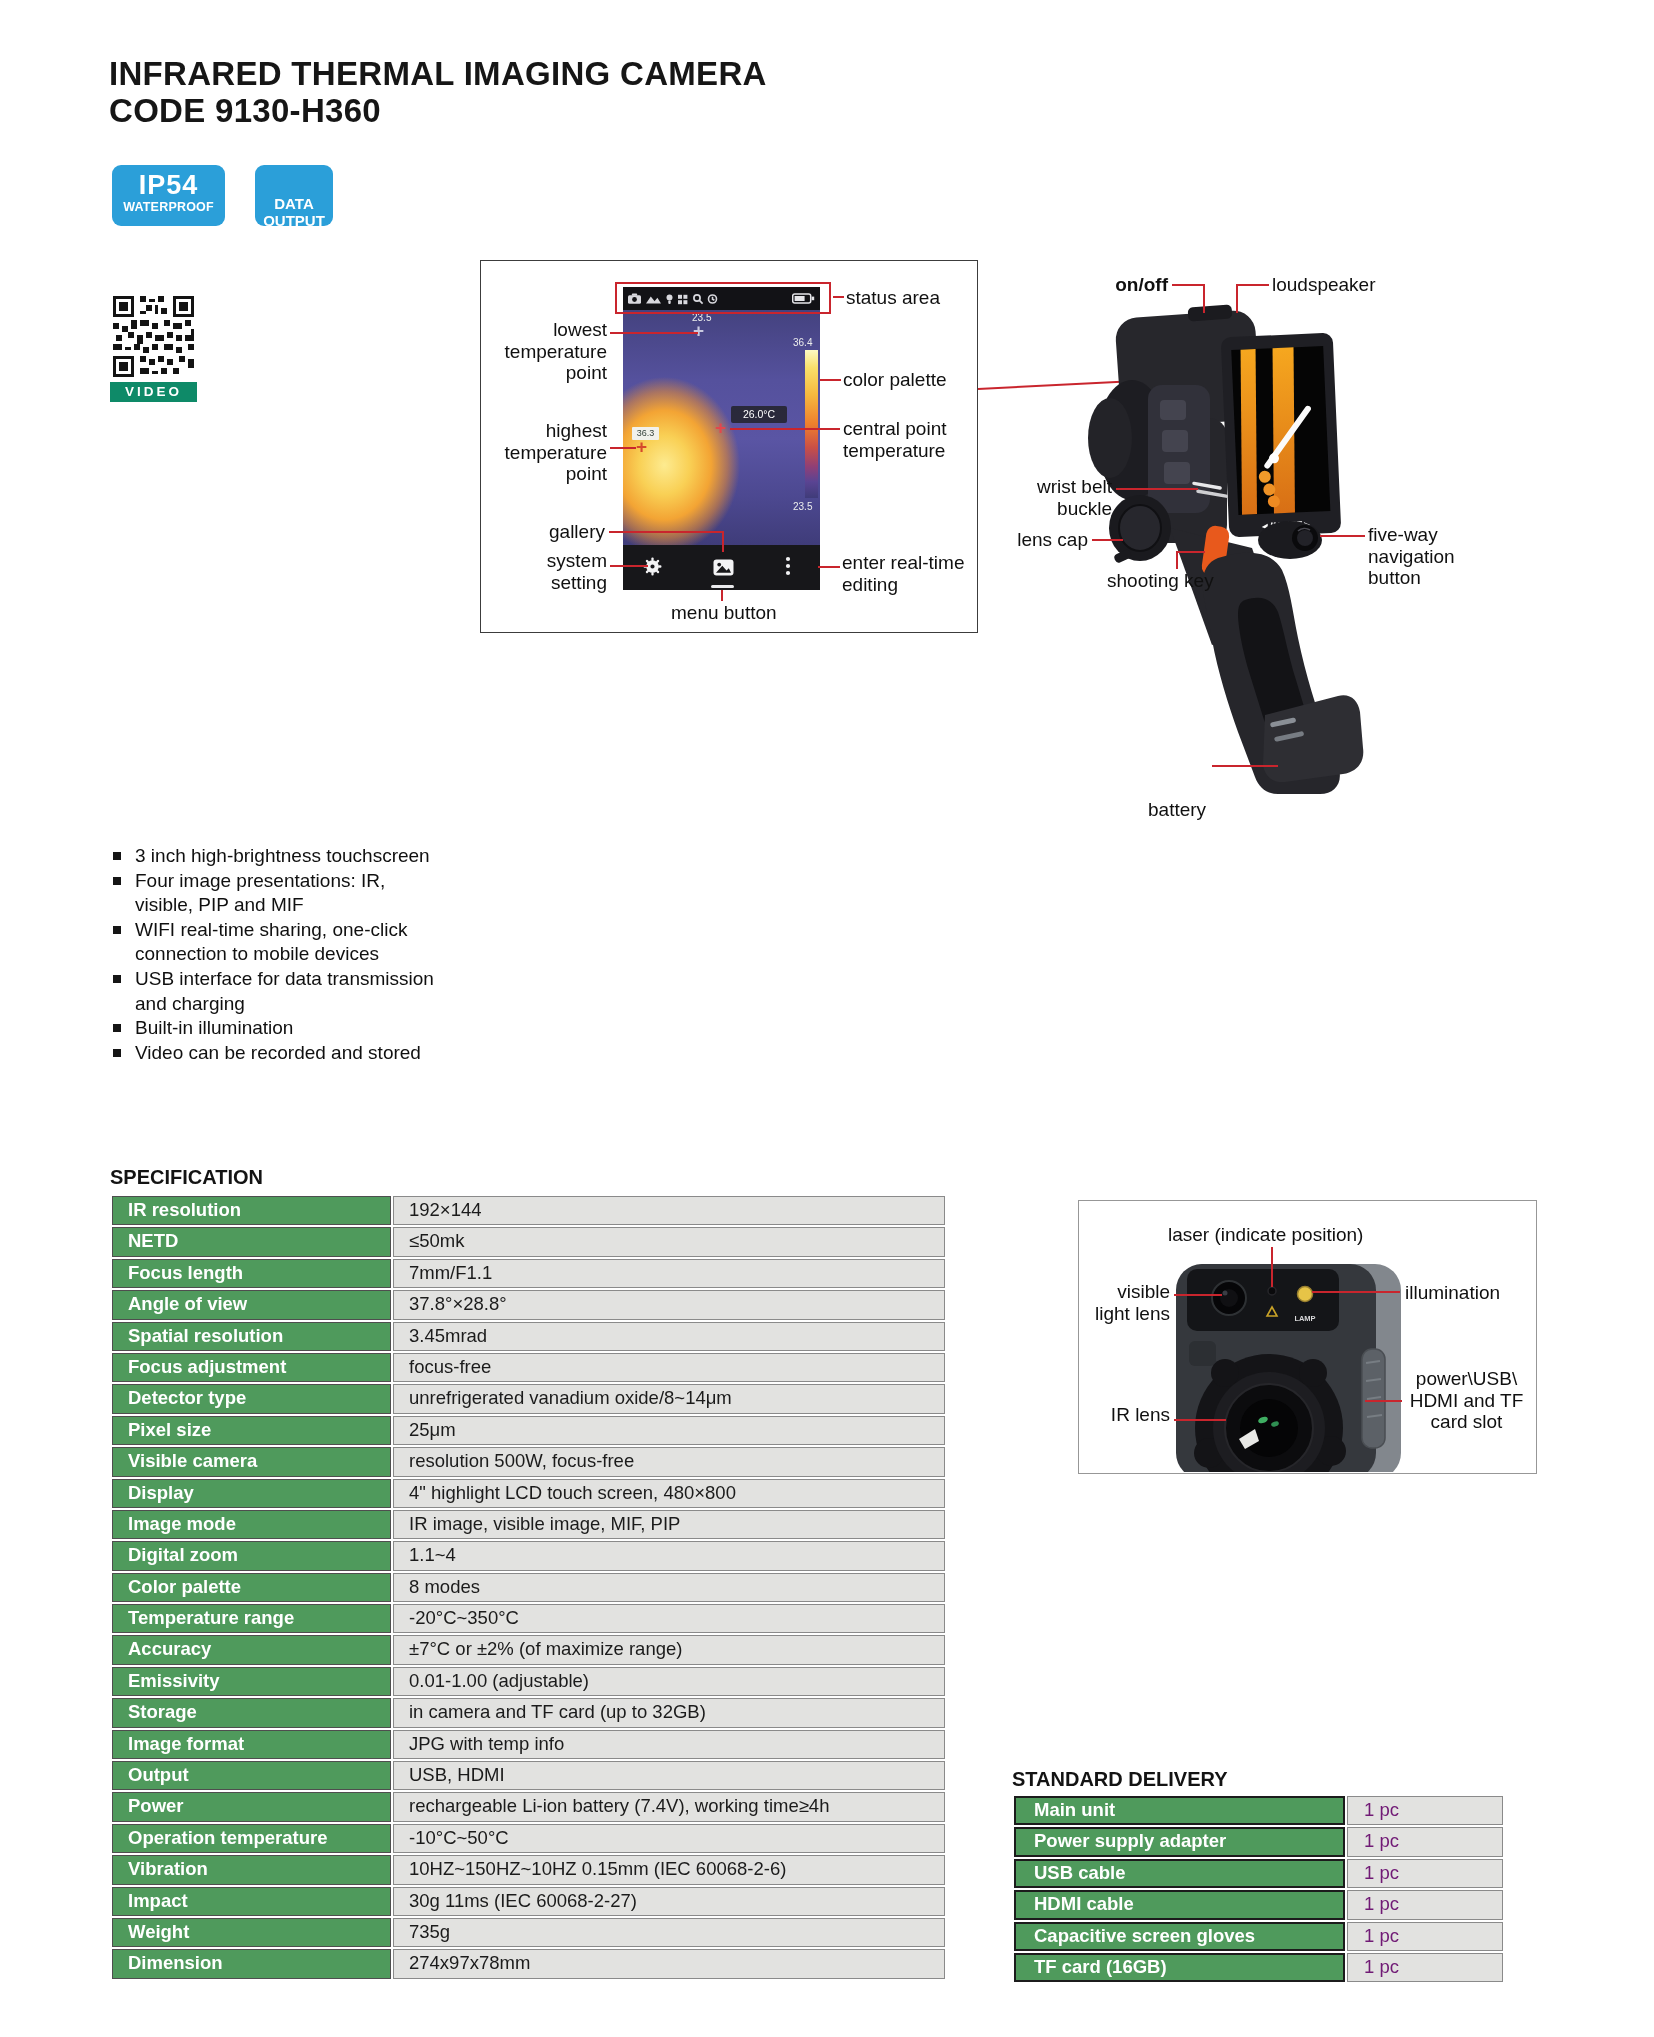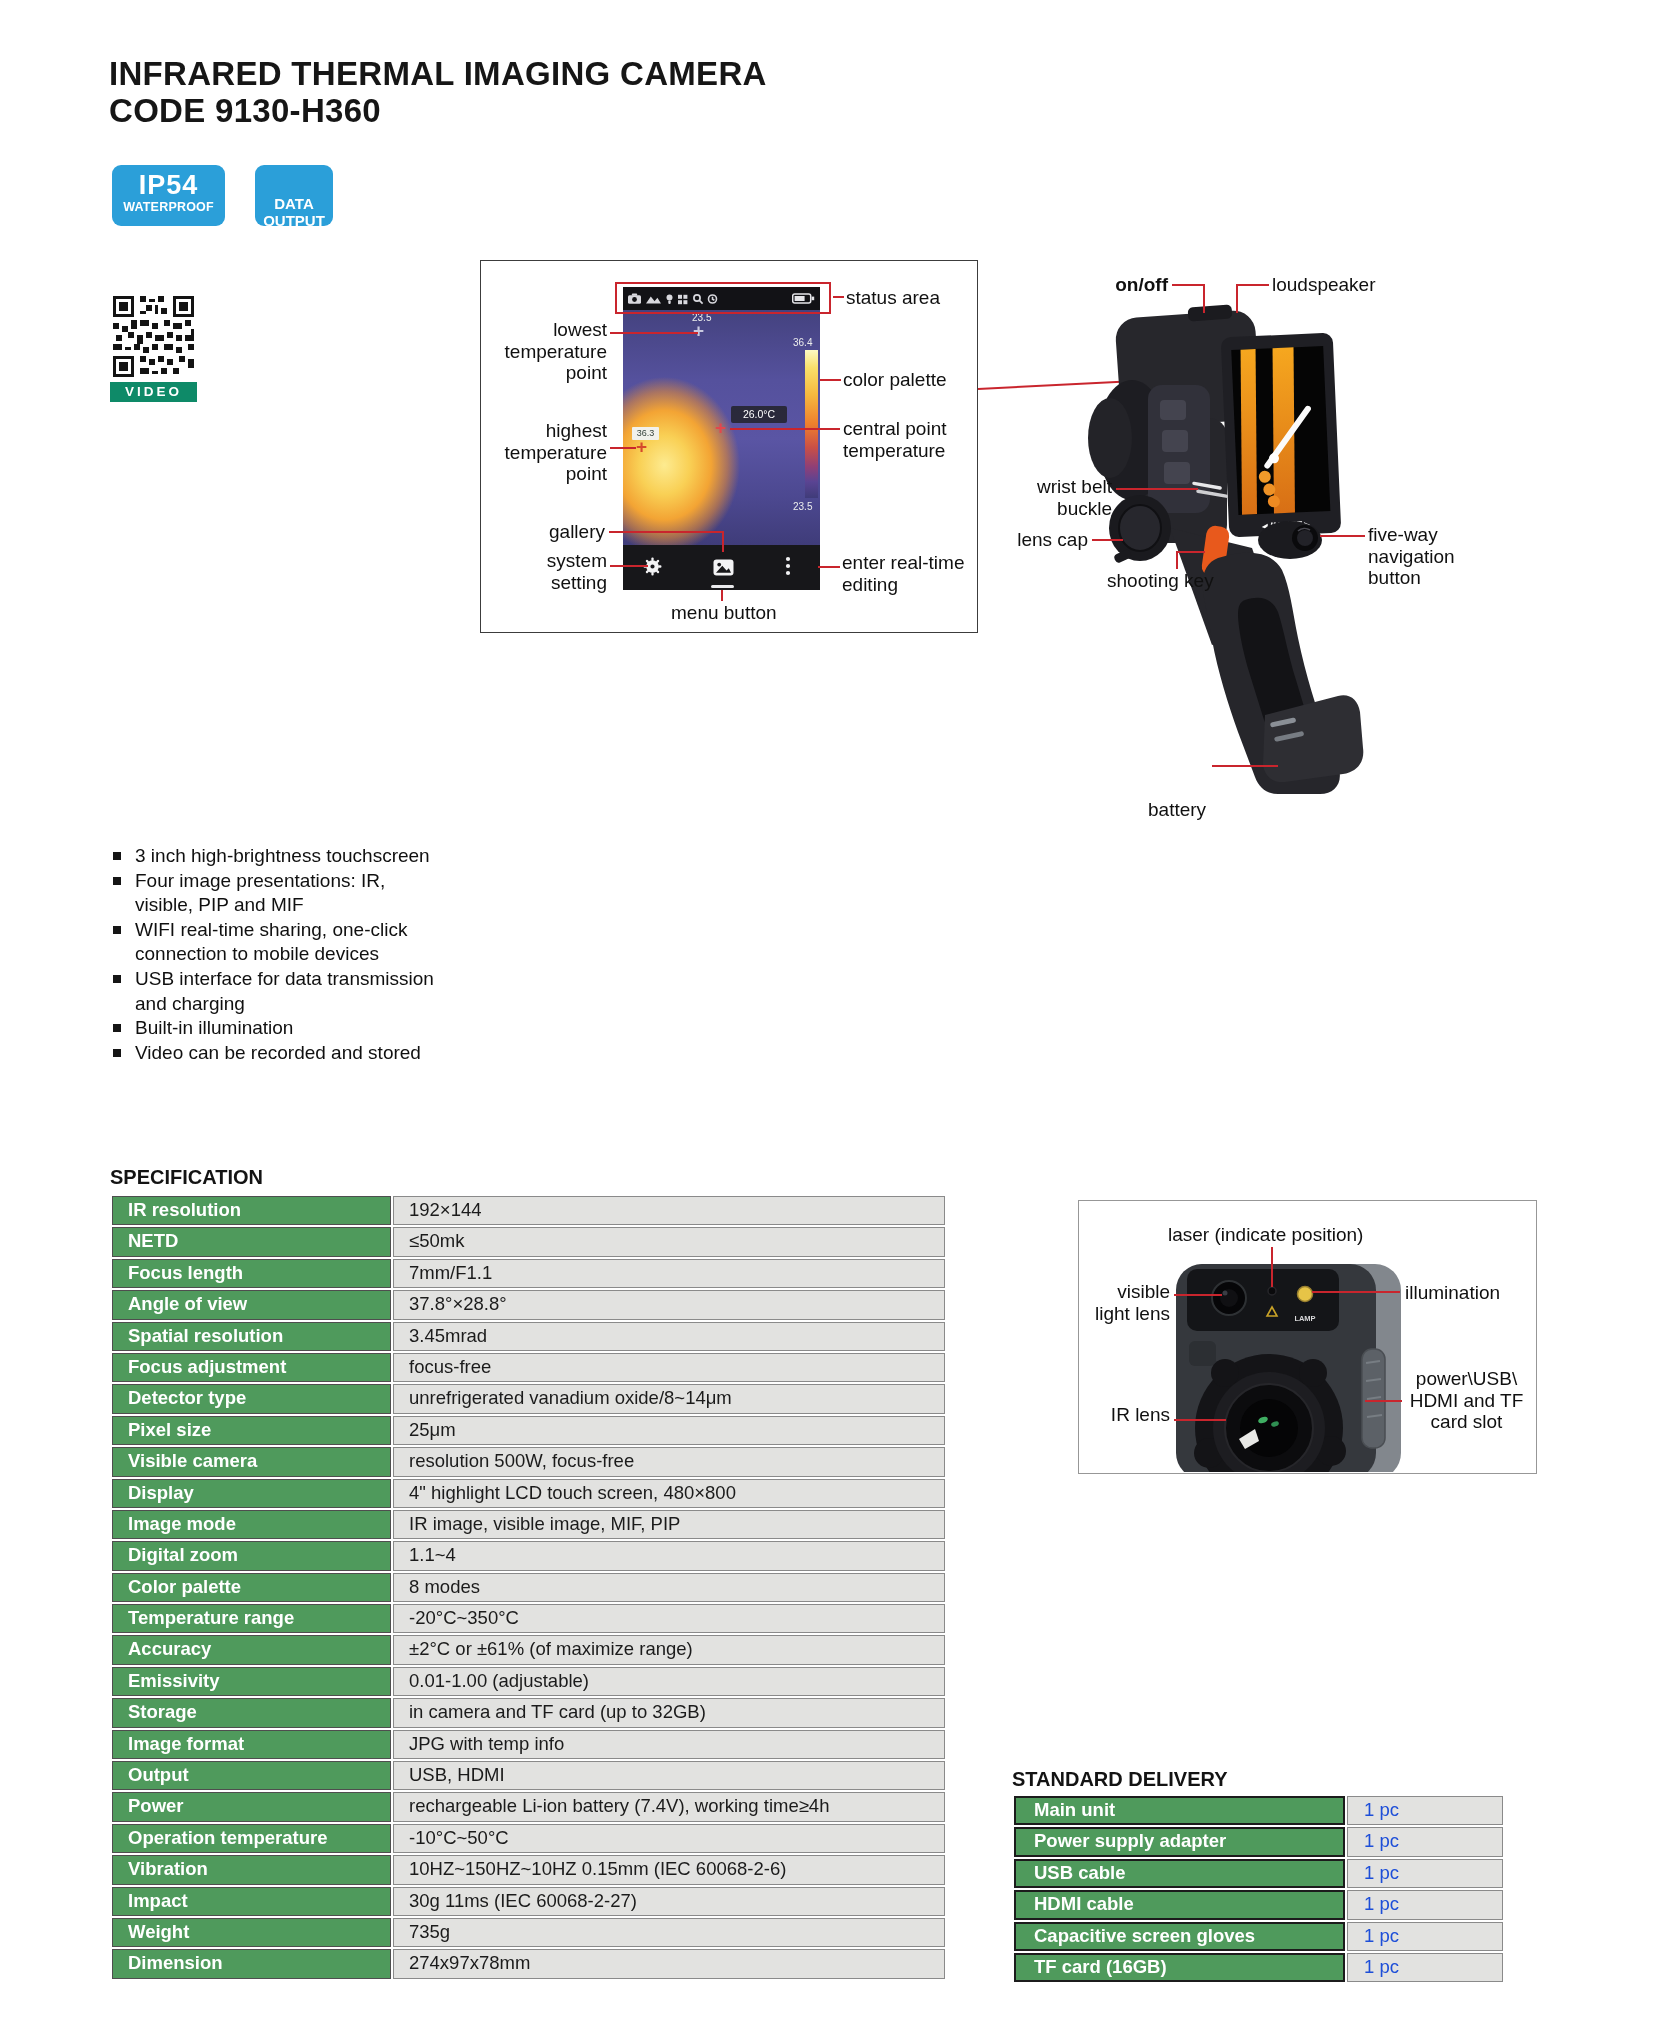--- a/index.html
+++ b/index.html
@@ -55,21 +55,21 @@
   .t-row,.d-row{display:flex;height:29.4px;margin-bottom:2px;}
   .t-label{box-sizing:border-box;width:279px;background:var(--table-green);border:1px solid #4e4e4e;color:#fff;
     font-weight:bold;font-size:18.5px;line-height:26.5px;padding-left:15px;white-space:nowrap;overflow:hidden;}
   .t-value{box-sizing:border-box;width:552px;margin-left:2px;background:var(--value-cell);border:1px solid #8a8a8a;
     color:#1b1b1b;font-size:18.5px;line-height:26.5px;padding-left:15px;white-space:nowrap;overflow:hidden;}
   #spec-rows{position:absolute;left:112px;top:1196px;width:833px;}
   #delivery-rows{position:absolute;left:1014px;top:1796px;width:489px;}
   .d-label{box-sizing:border-box;width:331px;background:var(--table-green);border:2px solid #1c1c1c;color:#fff;
     font-weight:bold;font-size:18.5px;line-height:24.5px;padding-left:18px;white-space:nowrap;overflow:hidden;}
   .d-qty{box-sizing:border-box;width:156px;margin-left:2px;background:var(--value-cell);border:1px solid #8a8a8a;
-    color:#1d4ed8;font-size:18.5px;line-height:26.5px;padding-left:16px;white-space:nowrap;overflow:hidden;}
+    color:#701a75;font-size:18.5px;line-height:26.5px;padding-left:16px;white-space:nowrap;overflow:hidden;}
   
   #front-box{position:absolute;left:1078px;top:1200px;width:459px;height:274px;border:1.4px solid #979797;box-sizing:border-box;background:#fff;}
 </style>
 </head>
 <body>
 
 <div class="page">
 
   <div class="title-line" style="top:55px;">INFRARED THERMAL IMAGING CAMERA</div>
   <div class="title-line" style="top:92px;">CODE 9130-H360</div>
@@ -411,21 +411,21 @@
       <div class="t-row">
         <div class="t-label">Color palette</div>
         <div class="t-value">8 modes</div>
       </div>
       <div class="t-row">
         <div class="t-label">Temperature range</div>
         <div class="t-value">-20°C~350°C</div>
       </div>
       <div class="t-row">
         <div class="t-label">Accuracy</div>
-        <div class="t-value">±2°C or ±61% (of maximize range)</div>
+        <div class="t-value">±7°C or ±2% (of maximize range)</div>
       </div>
       <div class="t-row">
         <div class="t-label">Emissivity</div>
         <div class="t-value">0.01-1.00 (adjustable)</div>
       </div>
       <div class="t-row">
         <div class="t-label">Storage</div>
         <div class="t-value">in camera and TF card (up to 32GB)</div>
       </div>
       <div class="t-row">

